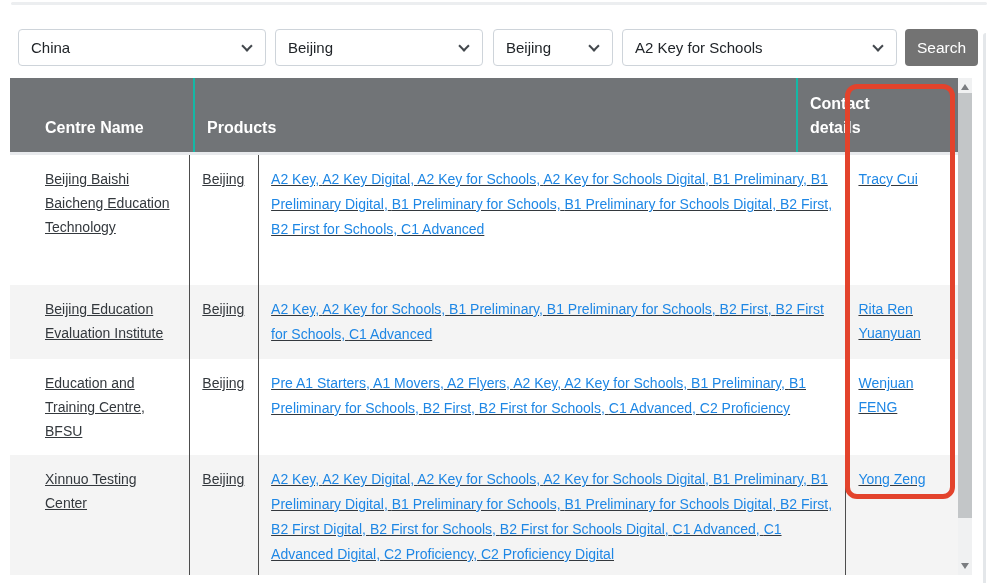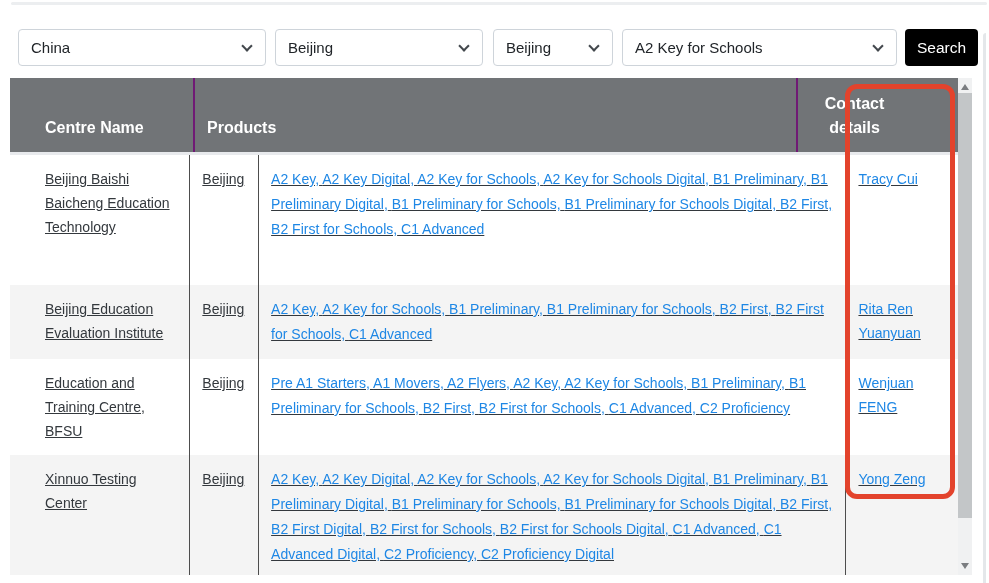--- a/index.html
+++ b/index.html
@@ -15,29 +15,29 @@
   .filter-bar { position:absolute; left:18px; top:29px; display:flex; align-items:center; }
   .select-box { position:relative; height:37px; border:1px solid #ced4da; border-radius:4px;
                 background:#fff; font-size:15px; color:#212529; line-height:35px;
                 padding:0 30px 0 12px; white-space:nowrap; overflow:hidden; cursor:pointer; }
   .caret { position:absolute; right:14px; top:12px; width:8px; height:8px;
            border-right:2px solid #43484d; border-bottom:2px solid #43484d; transform:rotate(45deg); }
   .w1 { width:248px; margin-right:9px; }
   .w2 { width:208px; margin-right:10px; }
   .w3 { width:120px; margin-right:9px; }
   .w4 { width:275px; margin-right:8px; }
-  .btn-search { width:73px; height:37px; background:#000000; border:none; border-radius:4px;
+  .btn-search { width:73px; height:37px; background:#737373; border:none; border-radius:4px;
                 color:#fff; font-size:15.5px; font-family:"Liberation Sans", sans-serif; cursor:pointer; }
 
   
   .table-wrap { position:absolute; left:10px; top:78px; width:962px; height:497px; overflow:hidden; background:#fff; }
   .table-content { position:absolute; left:0; top:0; width:948px; }
   .thead { display:flex; align-items:flex-end; height:77px; background:#717477; border-bottom:3px solid #e8eaed; }
   .th { color:#fff; font-weight:bold; font-size:16px; padding:0 12px 12px 12px; line-height:24px; }
-  .th + .th { border-left:2px solid #701a75; align-self:stretch; display:flex; align-items:flex-end;text-align:center; }
+  .th + .th { border-left:2px solid #14b8a6; align-self:stretch; display:flex; align-items:flex-end; }
   .row { display:flex; background:#fff; }
   .row.stripe { background:#f4f4f4; }
   .cell { padding:12px; font-size:14px; line-height:24px; color:#33383d;text-decoration:underline; }
   .cell + .cell { border-left:1px solid #4d4d4d; }
   .c-centre { width:160px;margin-left:23px; }
   .c-city { width:70px; }
   .c-products { width:603px; line-height:25px; }
   .c-contact { width:115px; }
   .r0 { min-height:130px; } .r1 { min-height:70px; } .r2 { min-height:95px; } .r3 { min-height:160px; }
   a.lnk { color:#1e87e5; text-decoration:none; cursor:pointer; }

